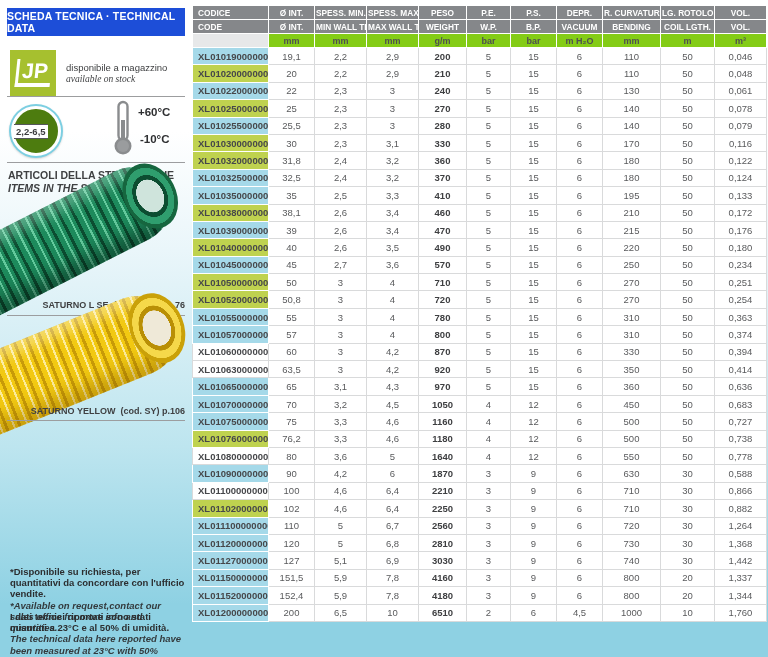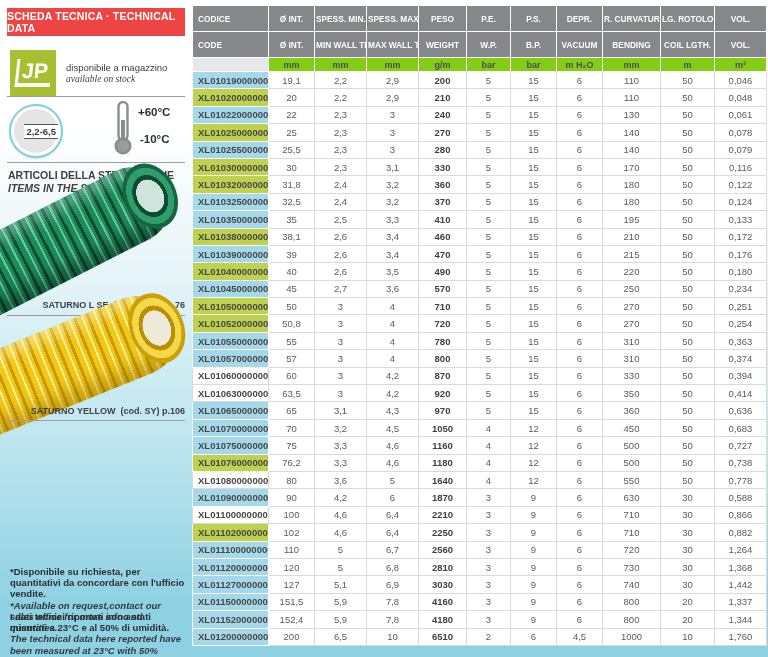--- a/index.html
+++ b/index.html
@@ -2,31 +2,31 @@
 <html><head>
 <meta charset="utf-8">
 <style>
   html,body{margin:0;padding:0;}
   body{width:768px;height:657px;font-family:"Liberation Sans",sans-serif;position:relative;overflow:hidden;
        background:linear-gradient(180deg,#ffffff 0%,#ffffff 20%,#eaf6fa 38%,#bde5ef 68%,#8ed1e3 92%,#8ed1e3 100%);}
   .page{position:absolute;inset:0;}
 
   
   .sidebar{position:absolute;left:0;top:0;width:192px;height:657px;overflow:hidden;}
-  .title-bar{position:absolute;left:7px;top:8px;width:178px;height:28px;background:#ef4444;color:#fff;
+  .title-bar{position:absolute;left:7px;top:8px;width:178px;height:28px;background:#1d4ed8;color:#fff;
              font-weight:bold;font-size:10.5px;display:flex;align-items:center;justify-content:center;letter-spacing:.2px;}
   .jp-logo{position:absolute;left:10px;top:50px;width:46px;height:46px;background:#a6c02f;display:flex;align-items:center;justify-content:center;}
   .jp-text{color:#fff;font-weight:bold;font-size:21px;line-height:1;border-bottom:4px solid #fff;border-left:3px solid #fff;padding:1px 3px 2px 3px;transform:skewX(-6deg);}
   .stock{position:absolute;left:66px;top:62px;font-size:9.5px;color:#3f4042;line-height:1.25;}
   .stock .en{font-style:italic;font-family:Liberation Serif, serif;}
   .divider{position:absolute;left:7px;width:178px;height:0;border-top:1px solid #9c9d9f;}
   .badge{position:absolute;left:9px;top:104px;width:54px;height:54px;border-radius:50%;background:#7ccfe2;
          display:flex;align-items:center;justify-content:center;box-shadow:0 1px 2px rgba(0,0,0,.15);}
-  .badge-inner{width:44px;height:44px;border-radius:50%;background:#e5e5e5;border:3px solid #fff;
-               display:flex;align-items:center;justify-content:flex-end;}
+  .badge-inner{width:44px;height:44px;border-radius:50%;background:#4d7c0f;border:3px solid #fff;
+               display:flex;align-items:center;justify-content:flex-start;}
   .badge-text{font-weight:bold;font-size:9.5px;color:#3c3d3f;background:#fff;border-top:1.5px solid #55565a;border-bottom:1.5px solid #55565a;padding:1px 2px;}
   .thermo{position:absolute;left:112px;top:100px;width:76px;height:60px;}
   .thermo svg{position:absolute;left:0;top:0;}
   .temp-max{position:absolute;left:26px;top:6px;font-weight:bold;font-size:11.5px;color:#2e2f31;}
   .temp-min{position:absolute;left:28px;top:33px;font-weight:bold;font-size:11.5px;color:#2e2f31;}
   .series-title{position:absolute;left:8px;top:169px;font-size:10.5px;font-weight:bold;color:#3f4042;line-height:1.25;}
   .series-title .en{font-style:italic;}
 
   .hose{position:absolute;border-radius:40px;}
   .hose-green{top:207px;left:-72px;width:252px;height:76px;transform:rotate(-27deg);
@@ -42,21 +42,21 @@
 
   .caption{position:absolute;left:8px;width:177px;font-size:9px;font-weight:bold;color:#3f4042;text-align:right;}
   .footnote{position:absolute;left:10px;width:176px;font-size:9.5px;color:#2c2e30;line-height:1.18;}
   .footnote .it{font-weight:bold;}
   .footnote .en{font-style:italic;font-weight:bold;opacity:.92;}
 
   
   .table-wrap{position:absolute;left:192px;top:5px;width:574px;}
   table{border-collapse:collapse;table-layout:fixed;width:574px;}
   td{box-sizing:border-box;overflow:hidden;white-space:nowrap;}
-  tr.hrow td{background:#85878a;color:#fff;font-weight:bold;font-size:8.3px;border:1px solid #fff;height:26px;text-align:center;padding:0 1px;}
+  tr.hrow td{background:#85878a;color:#fff;font-weight:bold;font-size:8.3px;border:1px solid #fff;height:14px;text-align:center;padding:0 1px;}
   tr.hrow td.first{text-align:left;padding-left:5px;}
   tr.unit td{background:#84cc16;color:#4e4f51;font-weight:bold;font-size:9px;border:1px solid #fff;height:14px;text-align:center;}
   tr.unit td.first{background:#e7e8e9;}
   tbody td{background:#fff;border:1px solid #d9dadb;font-size:9.5px;color:#595a5c;text-align:center;height:17.4px;padding:0;}
   tbody td.code{font-weight:bold;color:#46474a;text-align:left;padding-left:5px;border:1px solid #fff;}
   tbody td.peso{font-weight:bold;color:#3e3f41;}
   tbody tr.bg-blue td.code{background:#a5d9e9;}
   tbody tr.bg-green td.code{background:#bfd24f;}
   tbody tr.bg-white td.code{background:#fff;border:1px solid #d9dadb;}
 </style>

